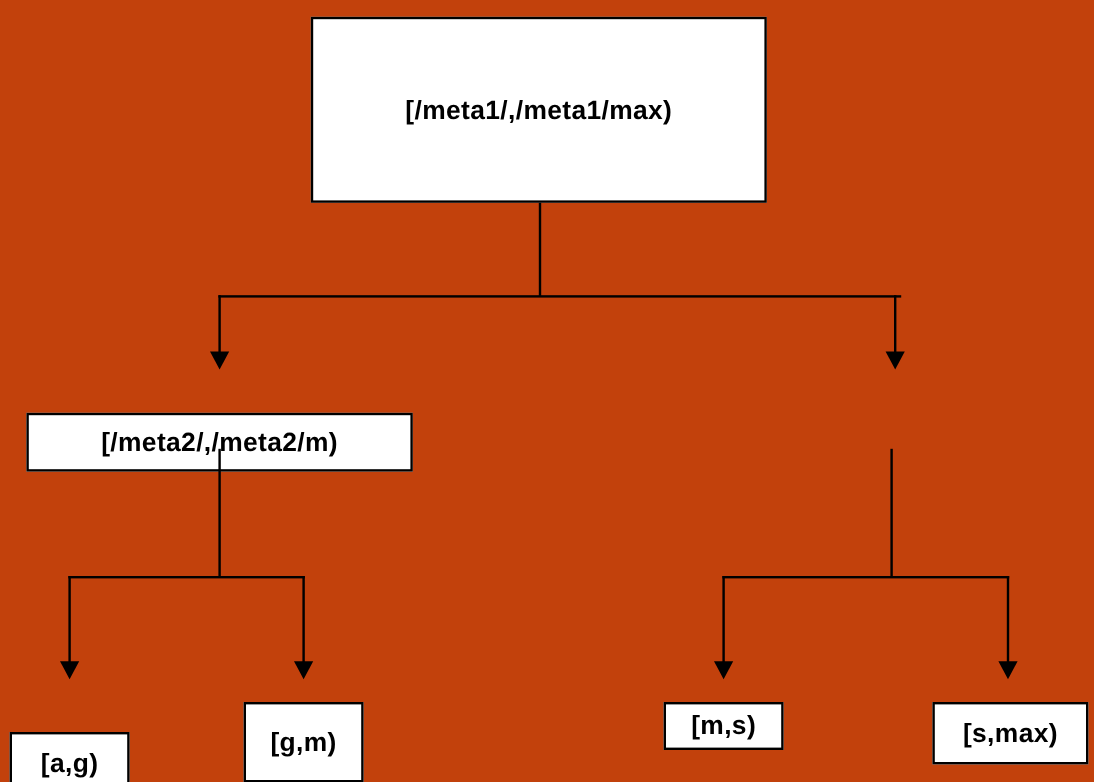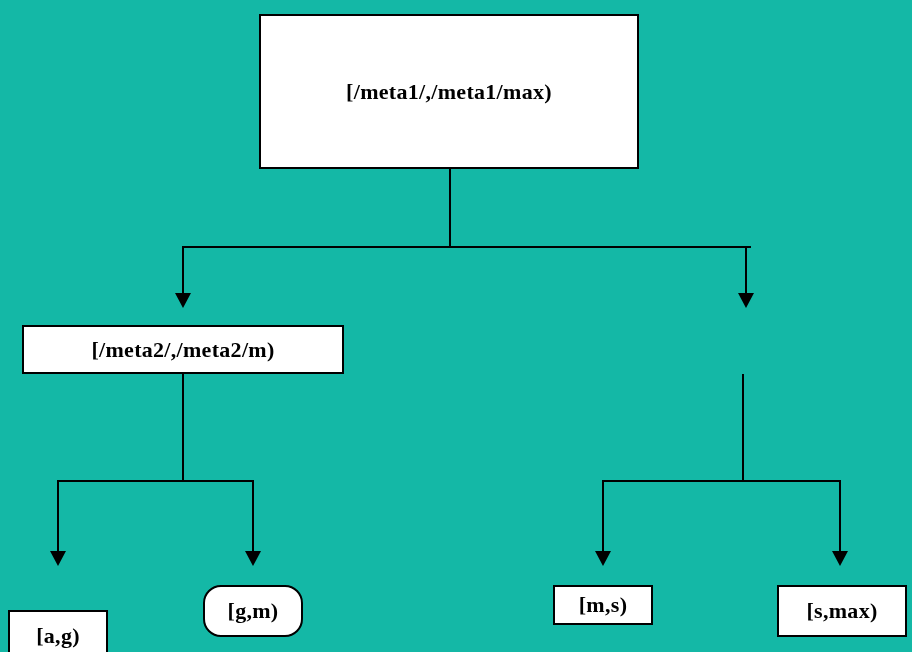--- a/index.html
+++ b/index.html
@@ -4,23 +4,23 @@
 <style>
   html, body {
     margin: 0;
     padding: 0;
     background: #ffffff;
   }
   #canvas {
     position: relative;
     width: 912px;
     height: 652px;
-    background: #14b8a6;
+    background: #c2410c;
     overflow: hidden;
-    font-family: Liberation Serif, serif;
+    font-family: Liberation Sans, sans-serif;
   }
   .node {
     position: absolute;
     box-sizing: border-box;
     border: 2px solid #000000;
     background: #ffffff;
     display: flex;
     align-items: center;
     justify-content: center;
     font-size: 22px;
@@ -49,34 +49,34 @@
 
   <div class="node" style="left:259px; top:14px; width:380px; height:155px;">[/meta1/,/meta1/max)</div>
 
   <div class="edge" style="left:449px; top:169px; width:2px; height:78px;"></div>
   <div class="edge" style="left:182px; top:246px; width:569px; height:2px;"></div>
   <div class="edge" style="left:182px; top:246px; width:2px; height:48px;"></div>
   <div class="arrowhead" style="left:175px; top:293px;"></div>
   <div class="edge" style="left:745px; top:246px; width:2px; height:48px;"></div>
   <div class="arrowhead" style="left:738px; top:293px;"></div>
 
-  <div class="node" style="left:22px; top:325px; width:322px; height:49px;">[/meta2/,/meta2/m)</div>
+  <div class="node" style="left:22px; top:344px; width:322px; height:49px;">[/meta2/,/meta2/m)</div>
 
   <div class="edge" style="left:182px; top:374px; width:2px; height:106px;"></div>
   <div class="edge" style="left:57px; top:480px; width:197px; height:2px;"></div>
   <div class="edge" style="left:57px; top:480px; width:2px; height:72px;"></div>
   <div class="arrowhead" style="left:50px; top:551px;"></div>
   <div class="edge" style="left:252px; top:480px; width:2px; height:72px;"></div>
   <div class="arrowhead" style="left:245px; top:551px;"></div>
 
   <div class="edge" style="left:742px; top:374px; width:2px; height:106px;"></div>
   <div class="edge" style="left:602px; top:480px; width:239px; height:2px;"></div>
   <div class="edge" style="left:602px; top:480px; width:2px; height:72px;"></div>
   <div class="arrowhead" style="left:595px; top:551px;"></div>
   <div class="edge" style="left:839px; top:480px; width:2px; height:72px;"></div>
   <div class="arrowhead" style="left:832px; top:551px;"></div>
 
   <div class="node" style="left:8px; top:610px; width:100px; height:52px;">[a,g)</div>
-  <div class="node" style="left:203px; top:585px; width:100px; height:52px;border-radius:18px;">[g,m)</div>
+  <div class="node" style="left:203px; top:585px; width:100px; height:67px;">[g,m)</div>
   <div class="node" style="left:553px; top:585px; width:100px; height:40px;">[m,s)</div>
   <div class="node" style="left:777px; top:585px; width:130px; height:52px;">[s,max)</div>
 
 </div>
 
 </body></html>

